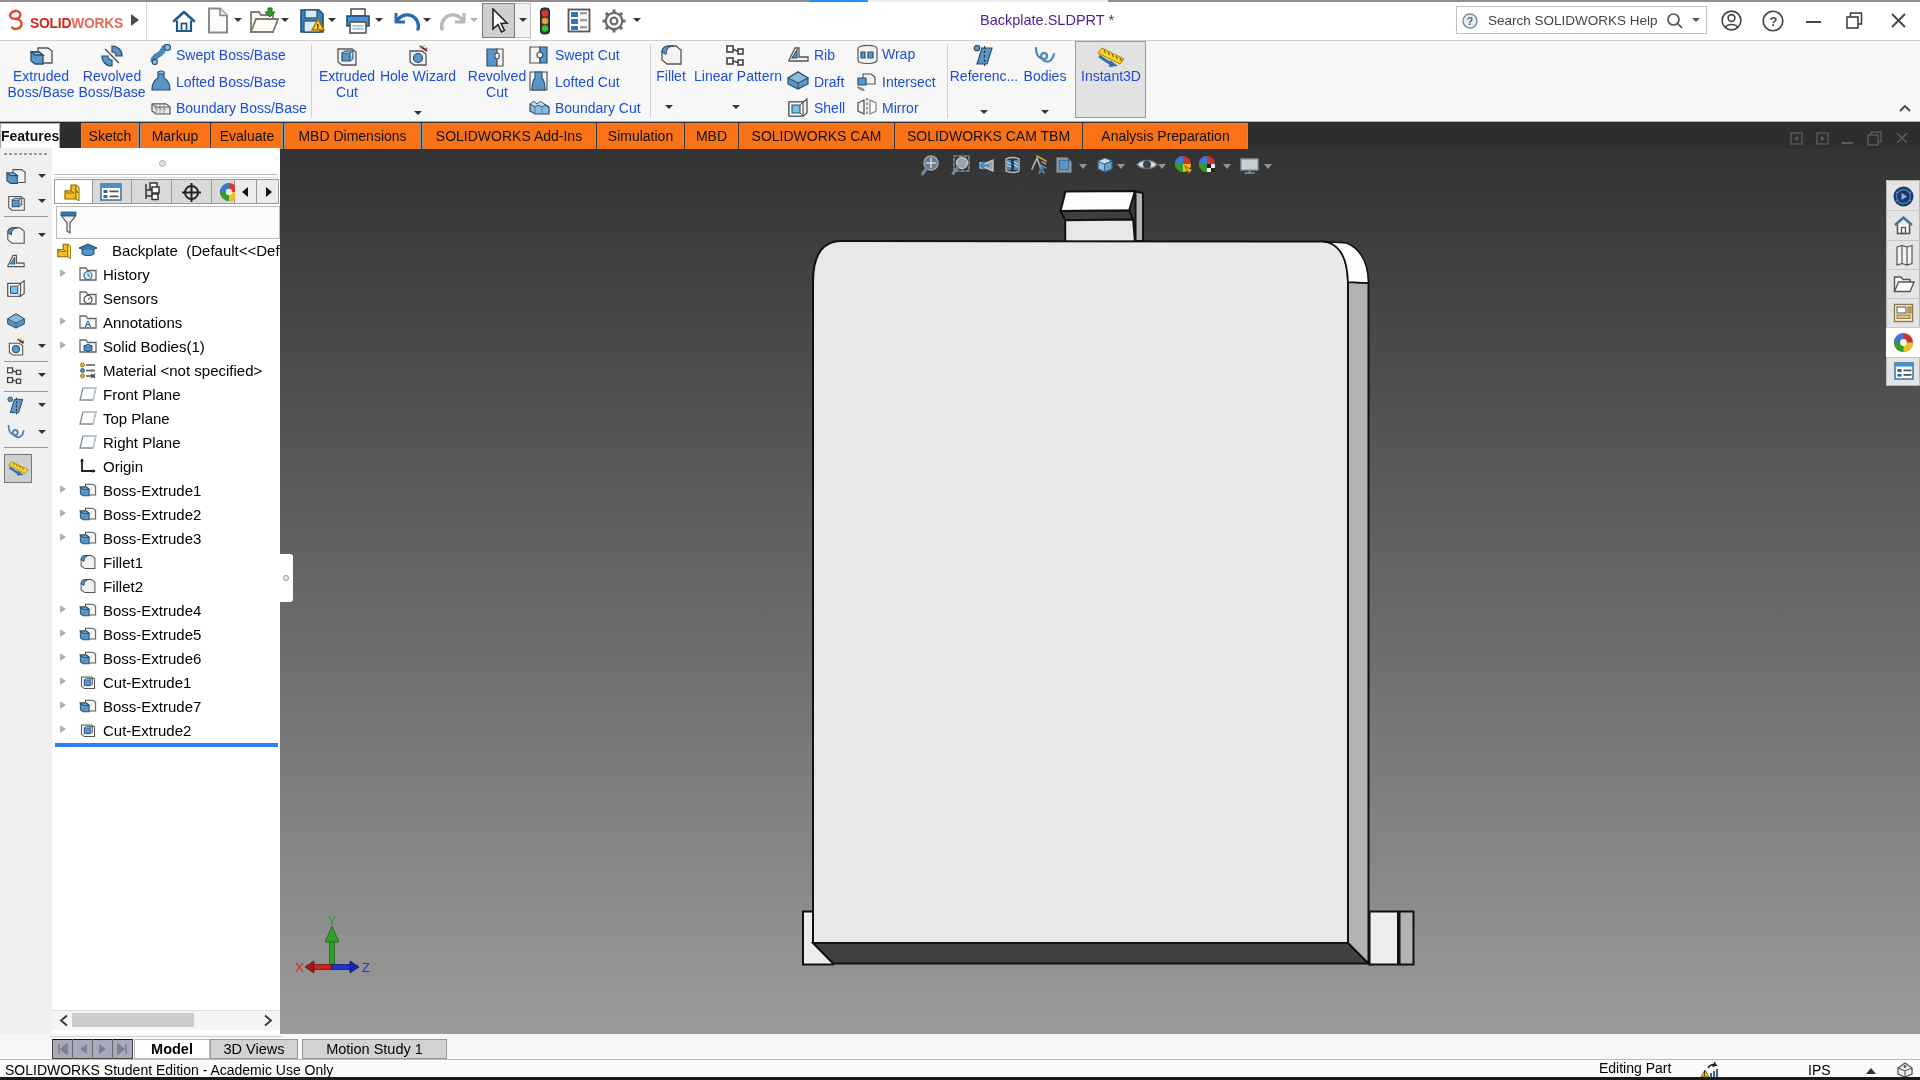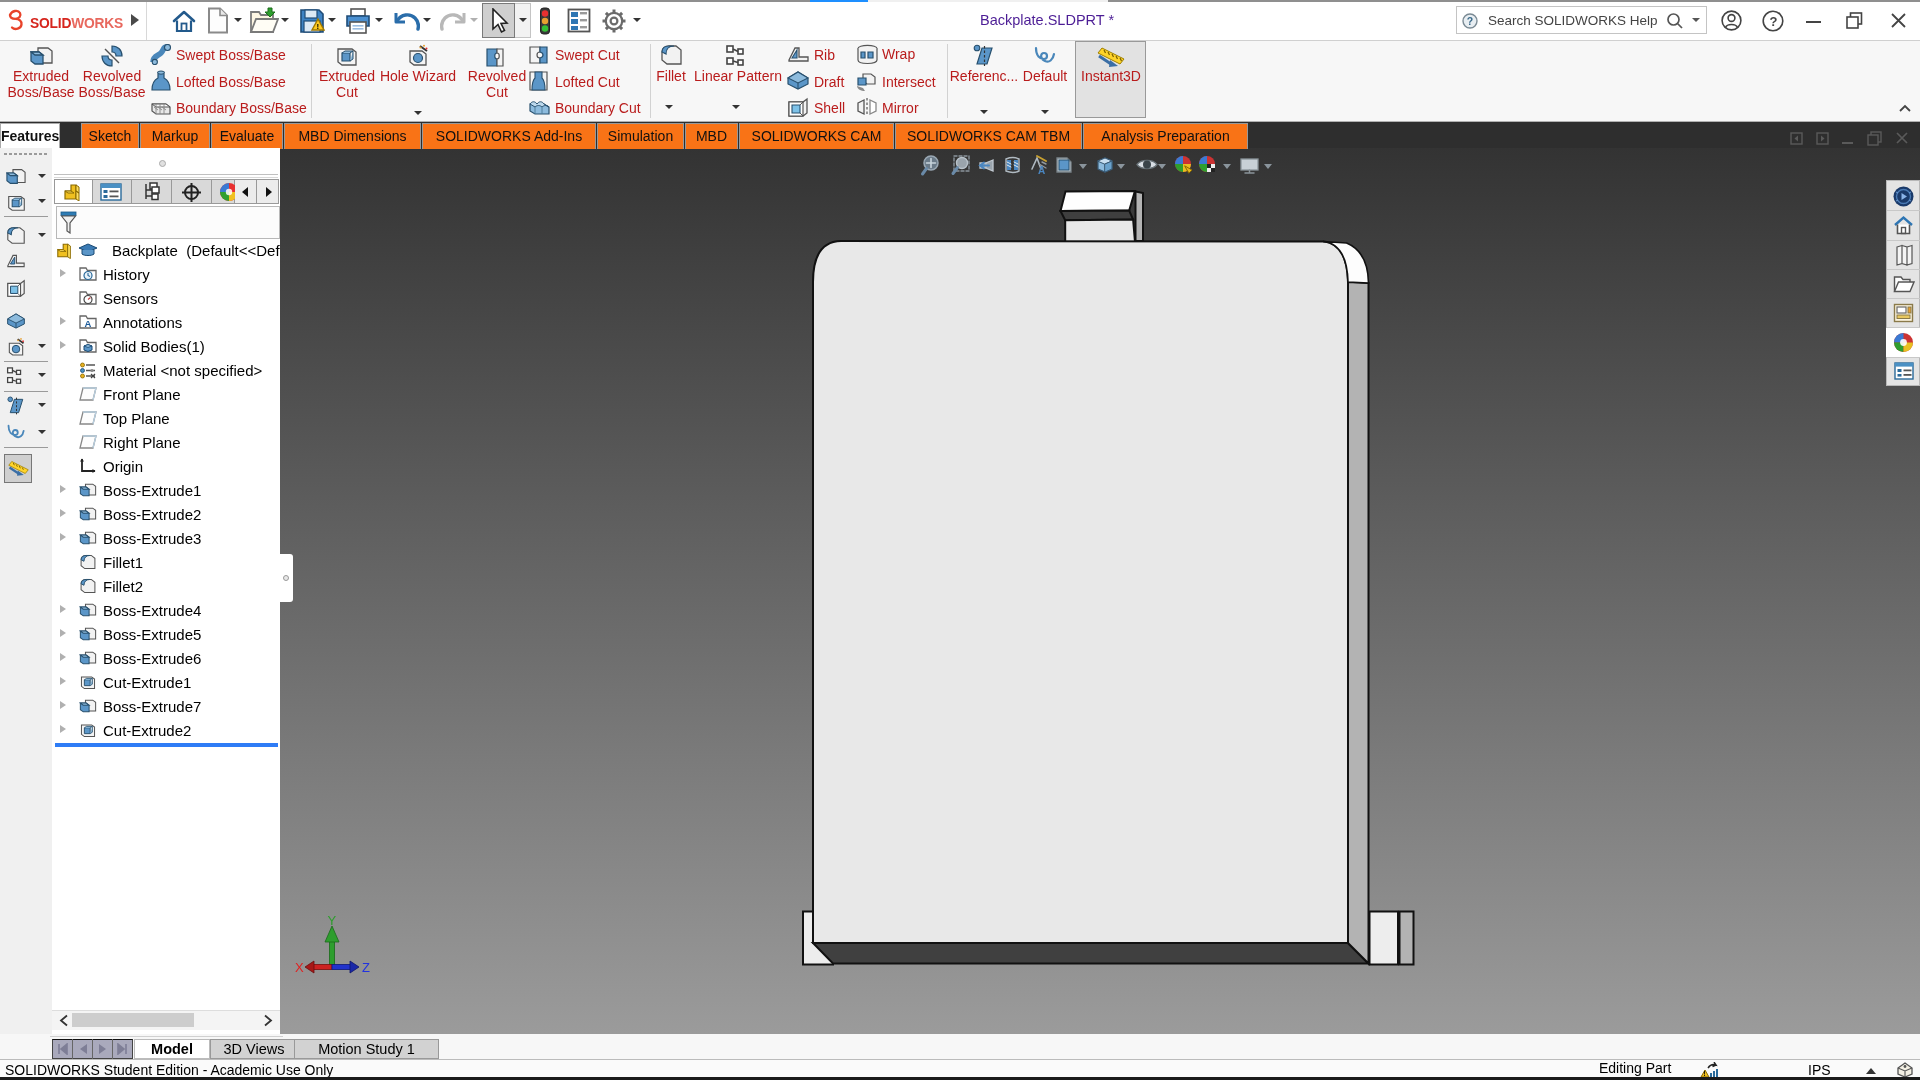--- a/index.html
+++ b/index.html
@@ -5,21 +5,21 @@
 .abs{position:absolute}
 #titlebar{position:absolute;left:0;top:0;width:1920px;height:41px;background:#fff;border-bottom:1px solid #d0d0d0}
 #topstrip{position:absolute;left:0;top:0;width:1920px;height:2px}
 #ribbon{position:absolute;left:0;top:41px;width:1920px;height:80px;background:#f7f7f7}
 #tabrow{position:absolute;left:0;top:121px;width:1920px;height:27px;background:#2e2e2e;border-top:1px solid #b0b0b0}
 .rtab{position:absolute;top:1px;height:26px;background:#f97316;border:1px solid #999;border-bottom:none;font-size:14px;color:#111;text-align:center;line-height:25px;white-space:nowrap}
 .rtab.active{background:#fff;font-weight:bold;border-color:#aaa}
 #leftbar{position:absolute;left:0;top:148px;width:52px;height:886px;background:#f0f0f0}
 #treepanel{position:absolute;left:52px;top:148px;width:228px;height:886px;background:#fff;overflow:hidden}
 #viewport{position:absolute;left:280px;top:148px;width:1640px;height:886px;background:linear-gradient(#333333,#9b9b9b)}
-.rlabel{position:absolute;font-size:14px;color:#b91c1c;text-align:center;white-space:nowrap}
+.rlabel{position:absolute;font-size:14px;color:#1d4ed8;text-align:center;white-space:nowrap}
 .rsep{position:absolute;top:3px;width:1px;height:74px;background:#d2d2d2}
 .dd{position:absolute;width:0;height:0;border-left:4px solid transparent;border-right:4px solid transparent;border-top:4px solid #333}
 .treerow{position:absolute;left:52px;height:24px;font-size:15px;color:#000;white-space:nowrap}
 .tr-arrow{position:absolute;left:8px;top:7px;width:0;height:0;border-top:4.5px solid transparent;border-bottom:4.5px solid transparent;border-left:6px solid #b0b0b0}
 .tr-icon{position:absolute;left:27px;top:4px}
 .tr-text{position:absolute;left:51px;top:4px}
 #bottombar{position:absolute;left:0;top:1034px;width:1920px;height:25px;background:#f7f7f7}
 .btab{position:absolute;top:5px;height:20px;background:#d2d2d2;border:1px solid #999;font-size:14.5px;text-align:center;line-height:19px}
 #statusbar{position:absolute;left:0;top:1059px;width:1920px;height:18px;background:#fafafa;border-top:1px solid #bbb;font-size:14px;color:#000}
 #blackstrip{position:absolute;left:0;top:1077px;width:1920px;height:3px;background:#1a1a1a}
@@ -452,21 +452,21 @@
   <svg class="abs" style="left:972px;top:3px" width="25" height="24" viewBox="0 0 25 24">
     <path d="M10,4 L20,4 L15,20 L5,20 Z" fill="#5b96c8" stroke="#28506e" stroke-width="1.2"></path>
     <path d="M12.5,2 L12.5,22" stroke="#333" stroke-width="1.2" stroke-dasharray="2.5,2"></path>
     <circle cx="5" cy="4" r="2.8" fill="#5b96c8" stroke="#28506e" stroke-width="1.1"></circle>
   </svg>
   <div class="rlabel" style="left:944px;top:27px;width:80px">Referenc...</div>
   <div class="dd" style="left:980px;top:69px;border-top-color:#333"></div>
   <svg class="abs" style="left:1033px;top:5px" width="25" height="20" viewBox="0 0 25 20">
     <path d="M3,2 C3,10 7,13 11,13 C15,13 15,7 11,7 C7,7 7,13 12,15 C16,17 20,14 21,8" fill="none" stroke="#4a87ba" stroke-width="2.2" stroke-linecap="round"></path>
   </svg>
-  <div class="rlabel" style="left:1015px;top:27px;width:60px">Default</div>
+  <div class="rlabel" style="left:1015px;top:27px;width:60px">Bodies</div>
   <div class="dd" style="left:1041px;top:69px;border-top-color:#333"></div>
   <div class="abs" style="left:1075px;top:0px;width:71px;height:77px;background:#e2e2e2;border:1px solid #999"></div>
   <svg class="abs" style="left:1096px;top:5px" width="30" height="24" viewBox="0 0 30 24">
     <path d="M6,2 L28,13 L24,18 L2,7 Z" fill="#ffd42a" stroke="#a08000" stroke-width="1"></path>
     <path d="M8,4 L9.5,7 M12,6 L13.5,9 M16,8 L17.5,11 M20,10 L21.5,13 M24,12 L25.5,15" stroke="#7a6000" stroke-width="1.2"></path>
     <path d="M3,10 L15,18" stroke="#3a6ea5" stroke-width="3"></path>
     <path d="M14,14 L22,20 L13,21 Z" fill="#3a6ea5"></path>
   </svg>
   <div class="rlabel" style="left:1076px;top:27px;width:70px">Instant3D</div>
   <div class="abs" style="left:1898px;top:62px;width:14px;height:10px">
@@ -853,21 +853,21 @@
       <path d="M10,1 L3,6 L10,11 Z" fill="#7e7e96"></path>
     </svg>
   <svg class="abs" style="left:97px;top:9px" width="12" height="12" viewBox="0 0 12 12">
       <path d="M2,1 L9,6 L2,11 Z" fill="#7e7e96"></path>
     </svg>
   <svg class="abs" style="left:116px;top:9px" width="13" height="12" viewBox="0 0 13 12">
       <path d="M10,1 L10,11 M2,1 L8,6 L2,11 Z" fill="#7e7e96" stroke="#7e7e96" stroke-width="1.6"></path>
     </svg>
   <div class="btab" style="left:134px;width:76px;background:#fff;font-weight:bold;border-color:#bbb">Model</div>
   <div class="btab" style="left:210px;width:88px">3D Views</div>
-  <div class="btab" style="left:294px;width:145px">Motion Study 1</div>
+  <div class="btab" style="left:302px;width:145px">Motion Study 1</div>
 </div>
 <div id="statusbar">
   <div class="abs" style="left:5px;top:2px">SOLIDWORKS Student Edition - Academic Use Only</div>
   <div class="abs" style="left:1599px;top:0">Editing Part</div>
   <svg class="abs" style="left:1700px;top:2px" width="18" height="16" viewBox="0 0 18 16">
     <path d="M5,8 L1,15 L9,15 Z" fill="#f0c020" stroke="#8a6a00" stroke-width="1"></path>
     <text x="3.6" y="14" font-size="6.5" font-weight="bold" fill="#000" font-family="Liberation Sans">!</text>
     <path d="M8,6 C10,3 13,2 16,3 L14,0 M16,3 L12.5,4.5" fill="none" stroke="#222" stroke-width="1.4"></path>
     <rect x="10" y="11" width="2" height="4" fill="#2a6a9a"></rect>
       <rect x="13" y="9" width="2" height="6" fill="#2a6a9a"></rect>

